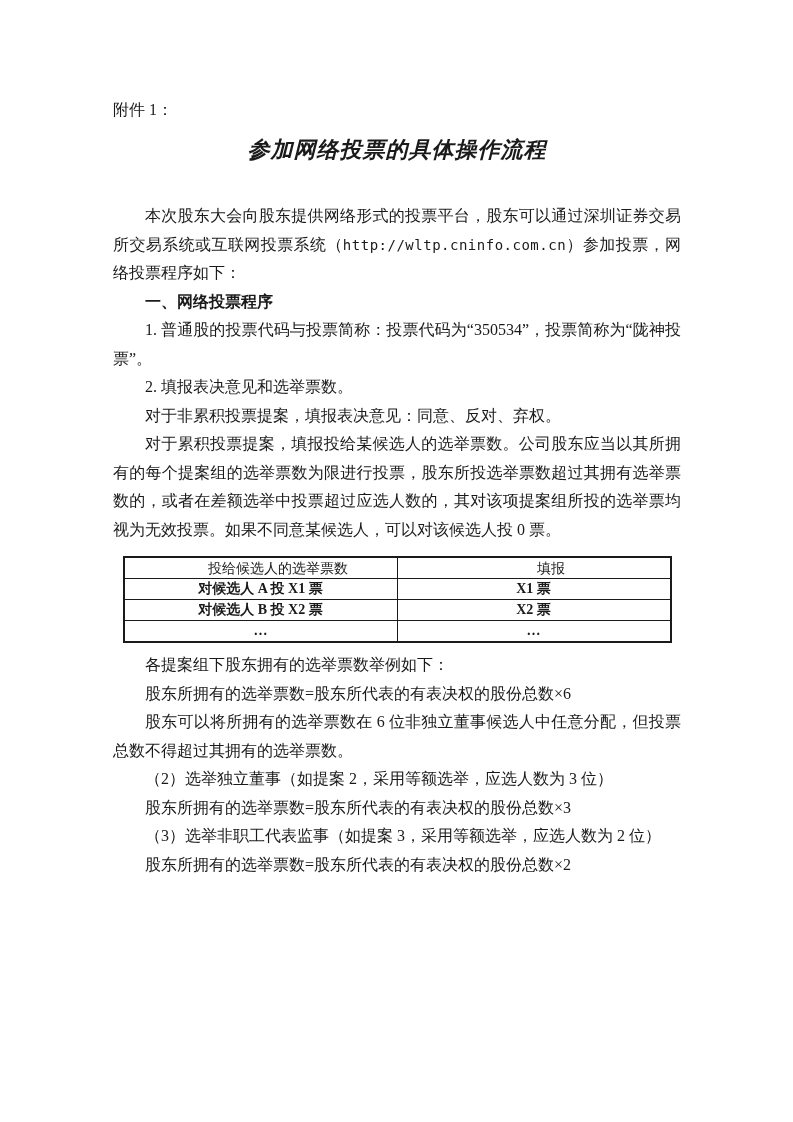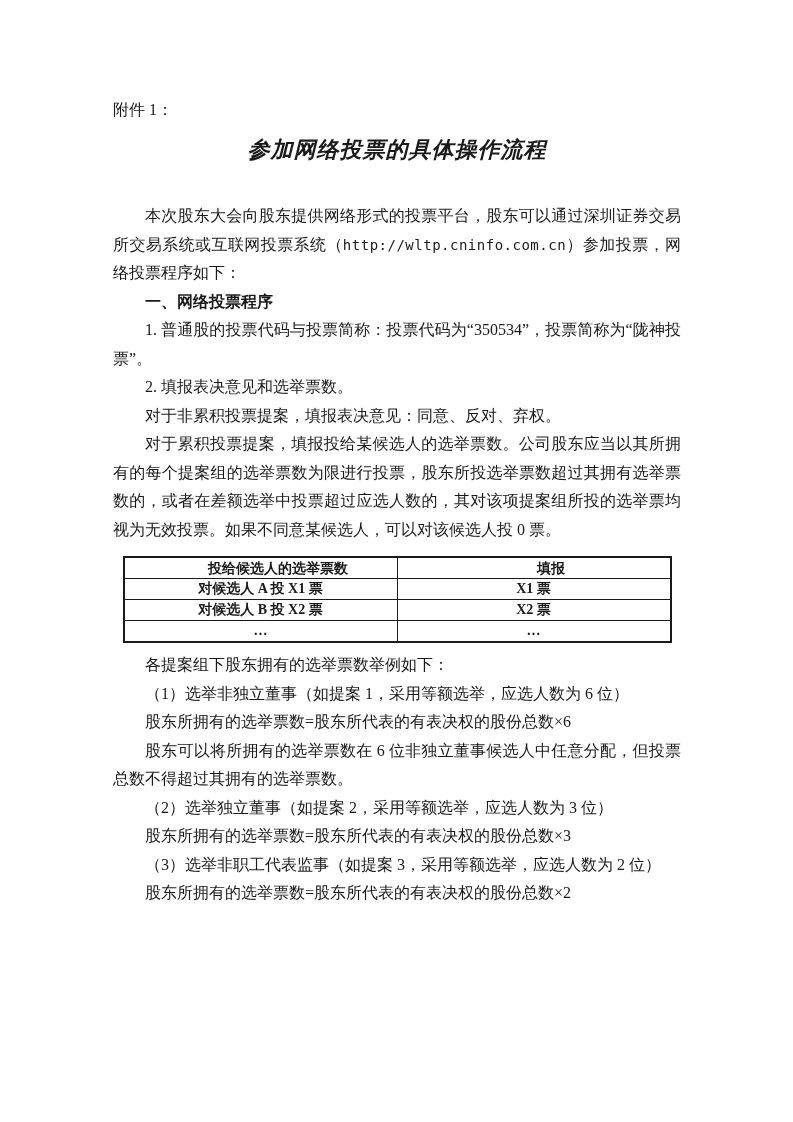--- a/index.html
+++ b/index.html
@@ -69,21 +69,21 @@
     height: 20px;
     padding: 0 4px;
     font-size: 14px;
     line-height: 20px;
     text-align: center;
     vertical-align: middle;
     overflow: hidden;
   }
   table.votes-table th {
     font-family: "Liberation Sans", sans-serif;
-    font-weight: 700;
+    font-weight: 400;
     padding-left: 39px;
   }
   table.votes-table td {
     font-family: "Liberation Serif", serif;
     font-weight: 700;
   }
 </style>
 </head>
 <body>
 
@@ -126,21 +126,20 @@
         </tr>
         <tr>
           <td>…</td>
           <td>…</td>
         </tr>
       </tbody>
     </table>
 
     <p>各提案组下股东拥有的选举票数举例如下：</p>
 
-    <p>（1）选举非独立董事（如提案 1，采用等额选举，应选人数为 6 位）</p>
 
     <p>股东所拥有的选举票数=股东所代表的有表决权的股份总数×6</p>
 
     <p>股东可以将所拥有的选举票数在 6 位非独立董事候选人中任意分配，但投票总数不得超过其拥有的选举票数。</p>
 
     <p>（2）选举独立董事（如提案 2，采用等额选举，应选人数为 3 位）</p>
 
     <p>股东所拥有的选举票数=股东所代表的有表决权的股份总数×3</p>
 
 

